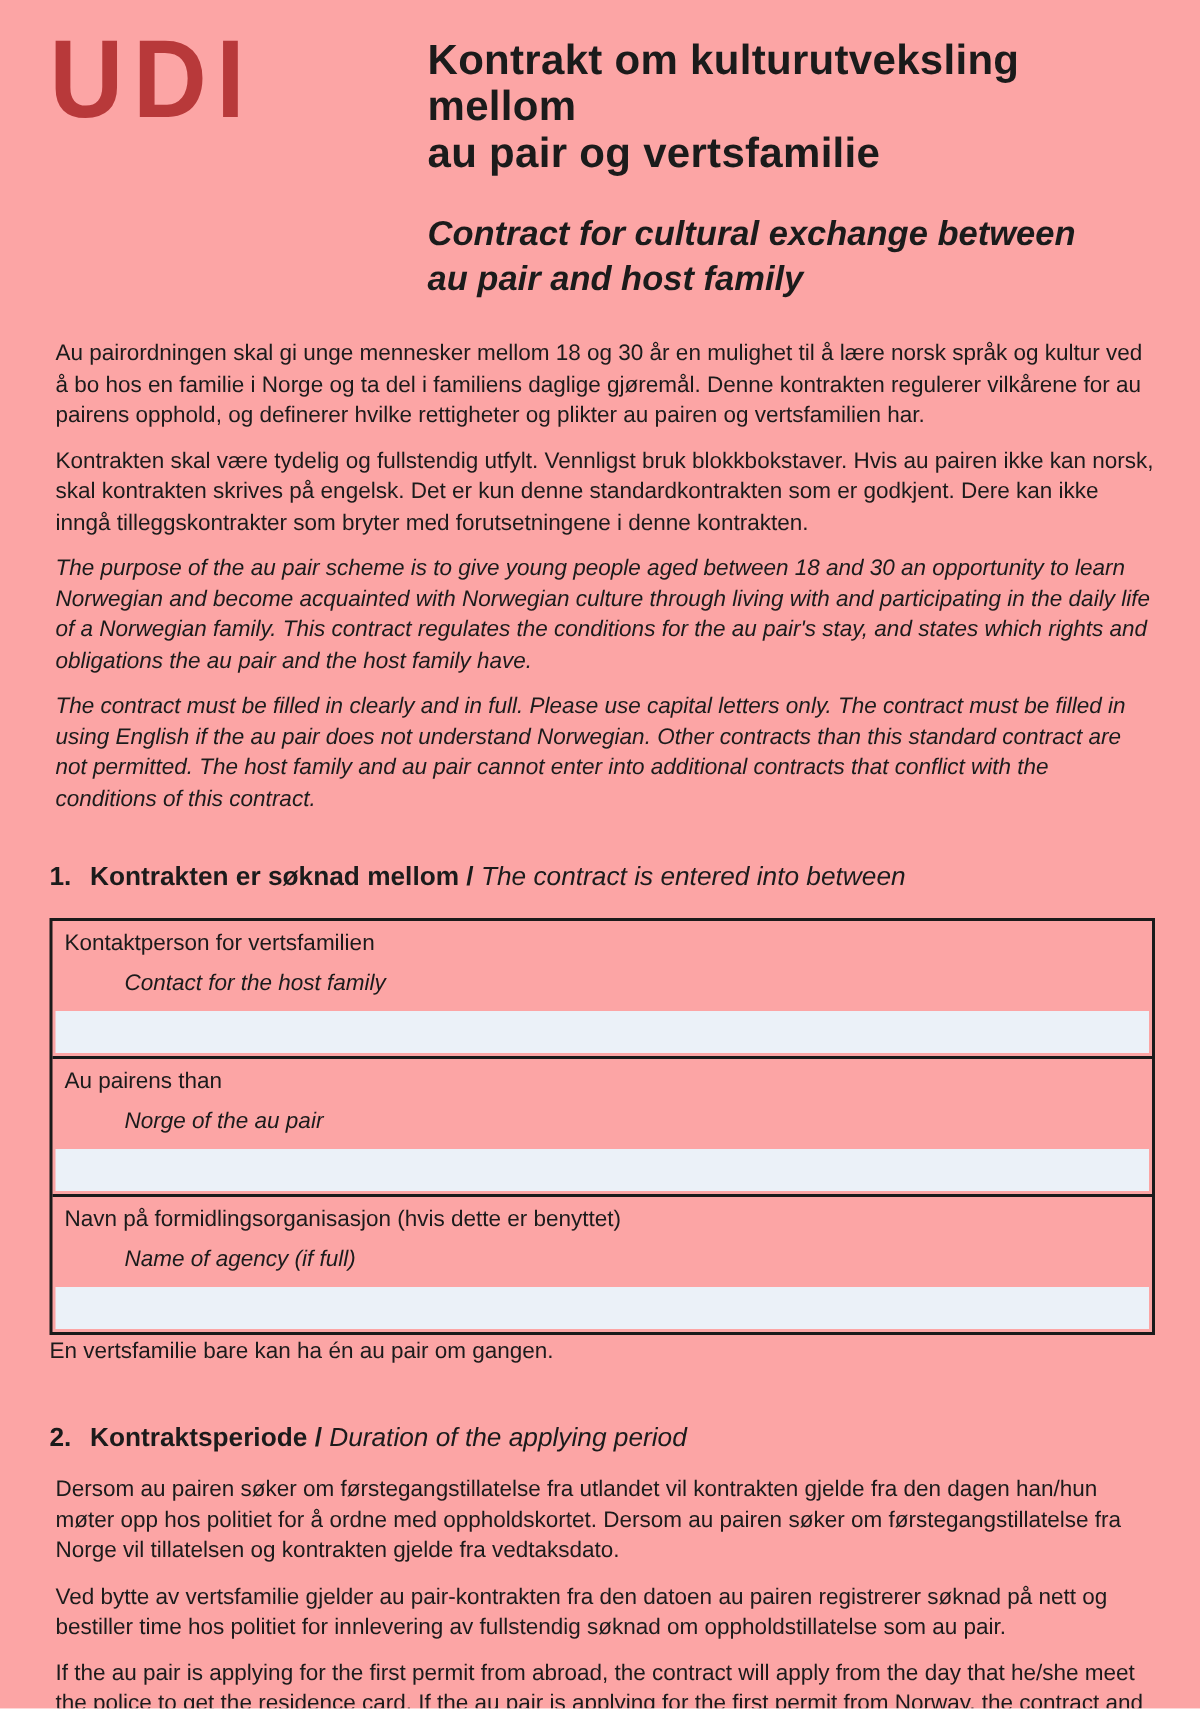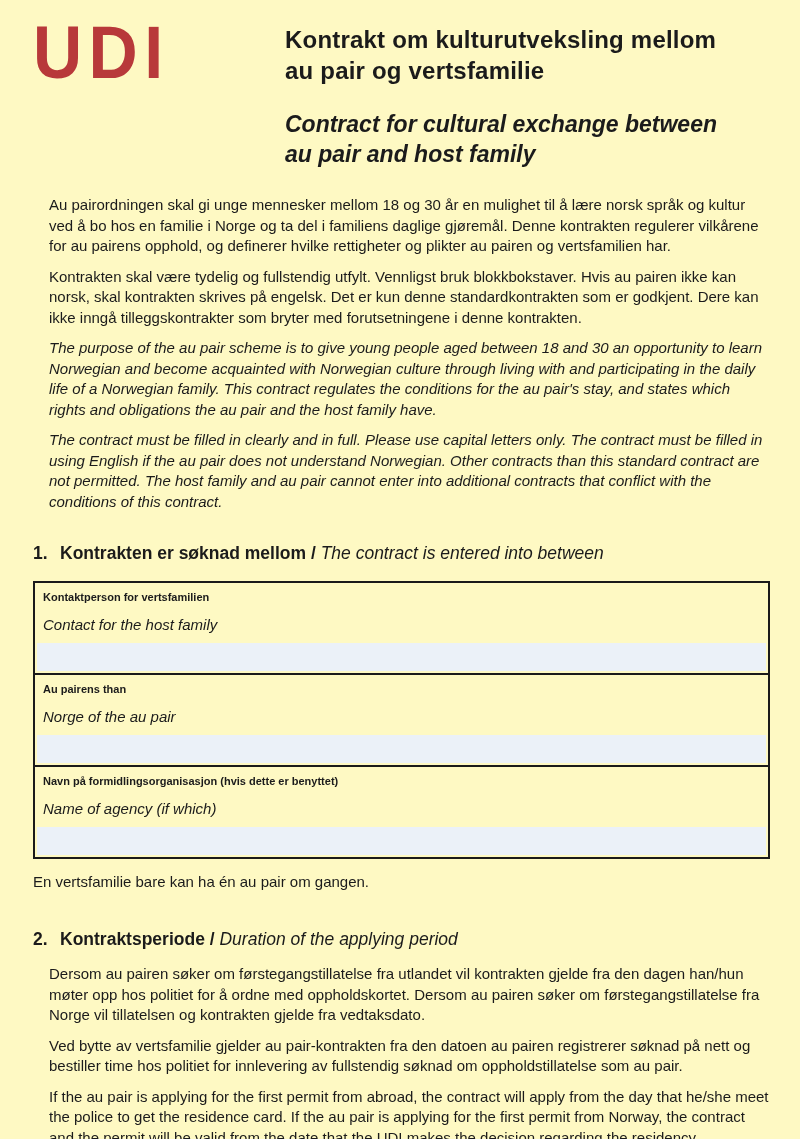--- a/index.html
+++ b/index.html
@@ -5,21 +5,21 @@
   html, body {
     margin: 0;
     padding: 0;
     background: #ffffff;
   }
   .page {
     position: relative;
     width: 800px;
     height: 1139px;
     margin: 0 auto;
-    background: #fef9c3;
+    background: #fca5a5;
     color: #1b1b1b;
     font-family: "Liberation Sans", sans-serif;
     overflow: hidden;
     box-sizing: border-box;
     padding: 18px 30px 0 33px;
   }
 
   
   .header {
     display: flex;
@@ -35,21 +35,21 @@
     transform: scale(0.92, 1);
     transform-origin: left top;
     user-select: none;
   }
   .title-block {
     flex: 1;
     padding-top: 6px;
   }
   .title {
     font-weight: 700;
-    font-size: 24px;
+    font-size: 28px;
     line-height: 31px;
     margin: 0;
     letter-spacing: 0.2px;
     max-width: 470px;
   }
   .subtitle {
     font-style: italic;
     font-size: 23px;
     line-height: 30px;
     margin: 23px 0 0 0;
@@ -57,21 +57,21 @@
     max-width: 470px;
   }
 
   
   .content {
     margin-top: 26px;
   }
   .para {
     font-size: 15px;
     line-height: 20.5px;
-    margin: 0 0 10px 16px;
+    margin: 0 0 10px 4px;
   }
   .para.italic {
     font-style: italic;
   }
   .para:last-child { margin-bottom: 0; }
 
   
   .section-heading {
     font-size: 17.5px;
     line-height: 22px;
@@ -98,49 +98,49 @@
   .fields-table {
     border: 2px solid #1a1a1a;
     margin-top: 17px;
   }
   .field-row {
     border-top: 2px solid #1a1a1a;
     padding: 5px 2px 2px 2px;
   }
   .field-row:first-child { border-top: none; }
   .field-label-no {
-    font-weight: 700;
-    font-size: 11px;
+    font-weight: 400;
+    font-size: 15px;
     line-height: 19px;
     padding: 0 6px;
   }
   .field-label-en {
     font-style: italic;
     font-size: 15px;
     line-height: 19px;
     padding: 0 6px;
     margin-top: 8px;
+    margin-left: 40px;
   }
   .field-input {
     display: block;
     box-sizing: border-box;
     width: 100%;
     height: 28px;
     margin-top: 9px;
     border: none;
     outline: none;
     background: #ebf1f8;
     font-family: "Liberation Sans", sans-serif;
     font-size: 15px;
     padding: 0 6px;
   }
 
   
   .table-note {
-    margin-top: 12px;
     font-size: 15px;
     line-height: 21px;
   }
   .table-note .note-en {
     font-style: italic;
     display: block;
   }
   .note-no { display: block; }
 </style>
 </head>
@@ -171,21 +171,21 @@
       <div class="field-label-en">Contact for the host family</div>
       <input type="text" class="field-input" value="" style="">
     </div>
     <div class="field-row">
       <div class="field-label-no">Au pairens than</div>
       <div class="field-label-en">Norge of the au pair</div>
       <input type="text" class="field-input" value="" style="">
     </div>
     <div class="field-row">
       <div class="field-label-no">Navn på formidlingsorganisasjon (hvis dette er benyttet)</div>
-      <div class="field-label-en">Name of agency (if which)</div>
+      <div class="field-label-en">Name of agency (if full)</div>
       <input type="text" class="field-input" value="" style="">
     </div>
   </div>
 
   <div class="table-note">
     <span class="note-no">En vertsfamilie bare kan ha én au pair om gangen.</span>
   </div>
 
   <h3 class="section-heading" style="margin-top:36px;"><span class="num">2.</span><span class="h-no">Kontraktsperiode</span><span class="h-sep"> / </span><em class="h-en">Duration of the applying period</em></h3>
 

